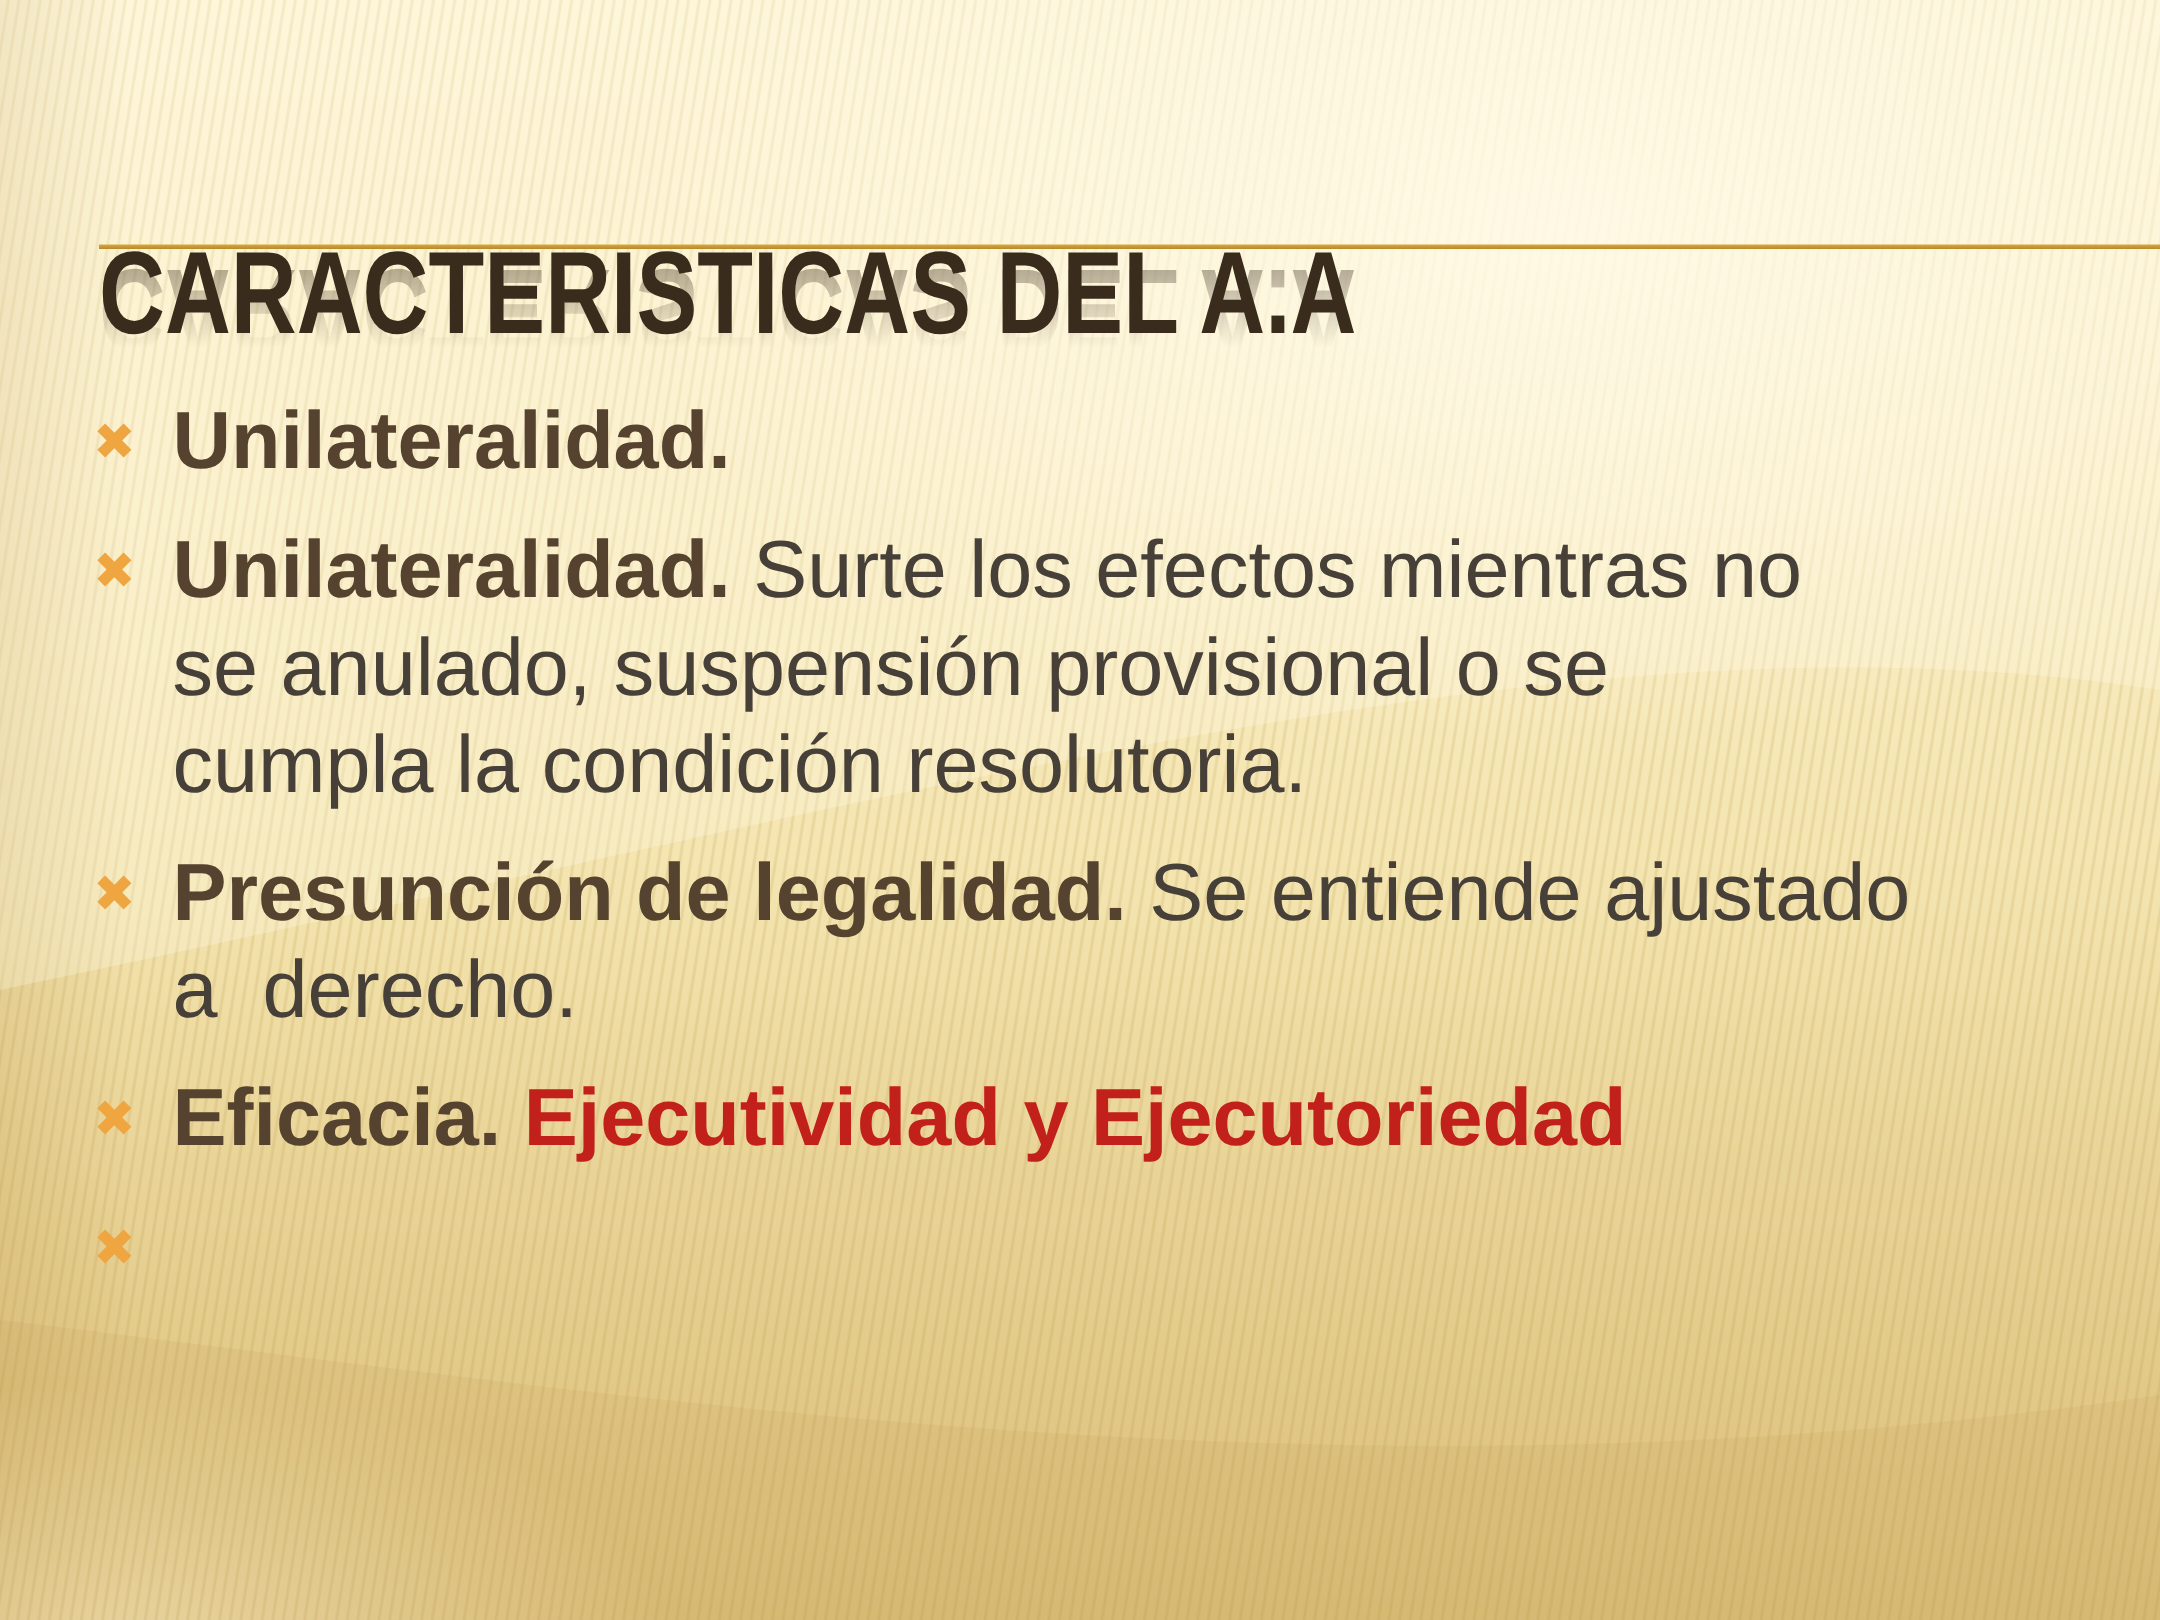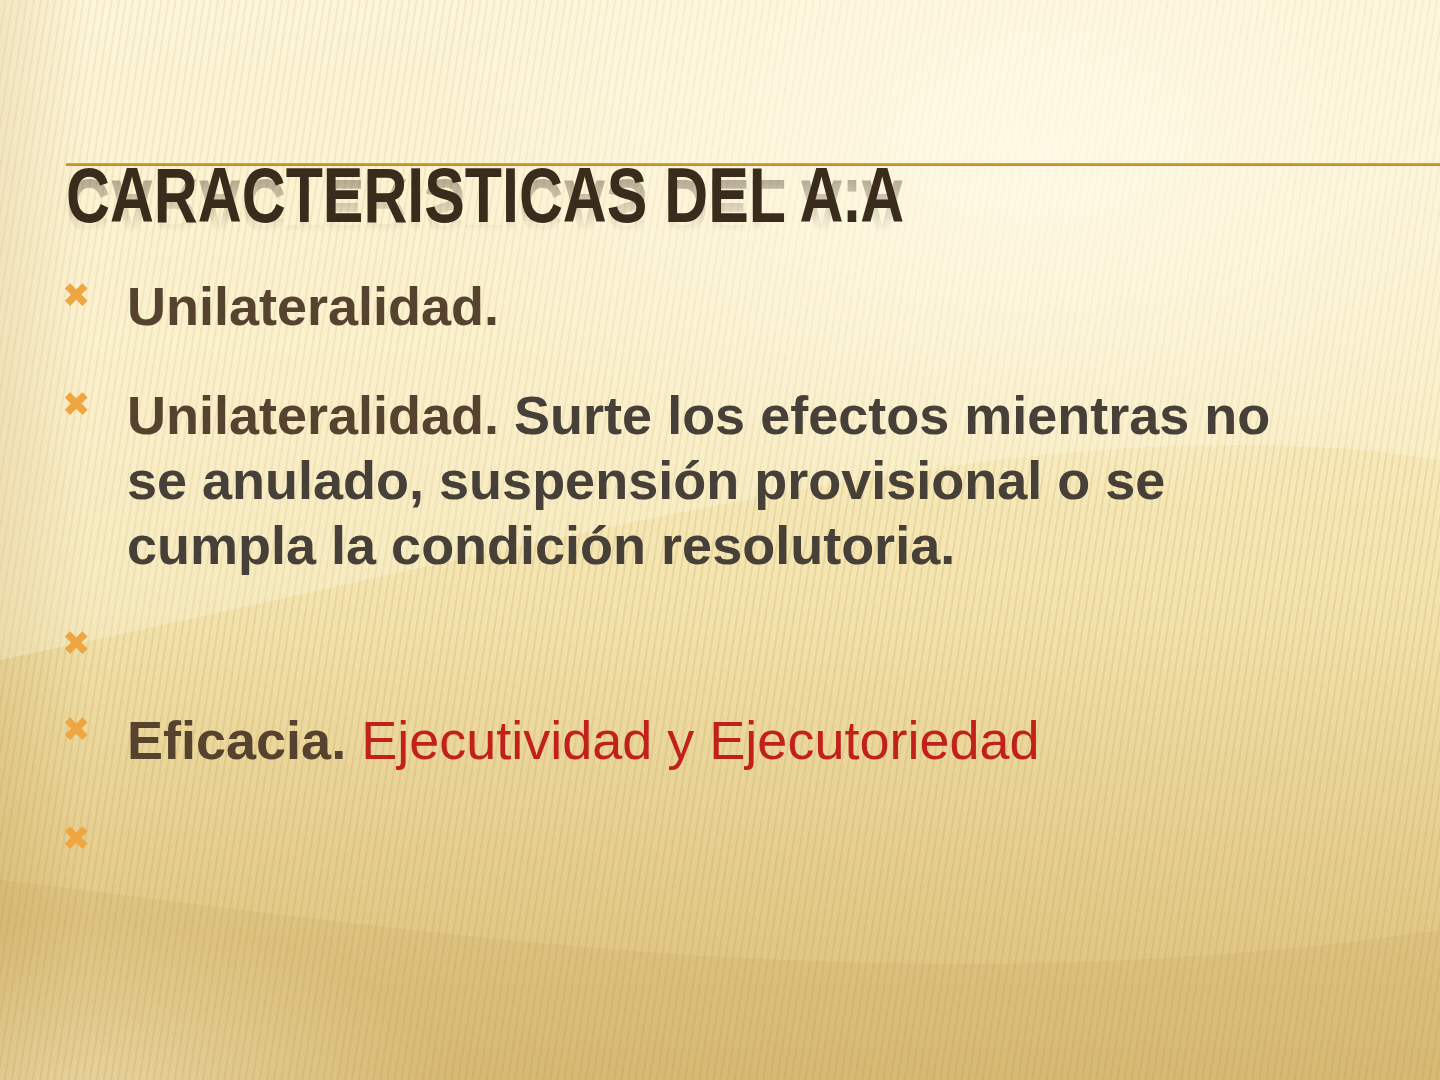--- a/index.html
+++ b/index.html
@@ -75,29 +75,29 @@
     margin: 0 0 20px 0;
   }
   .bullet-marker {
     flex: 0 0 53px;
     font-family: "DejaVu Sans", sans-serif;
     font-size: 34px;
     line-height: 66px;
     color: var(--accent-orange, #efa640);
   }
   .bullet-text {
-    margin: 12px;
+    margin: 0;
     font-size: 54px;
     line-height: 65px;
     white-space: pre-wrap;
     color: var(--body-color, #474038);
   }
   .seg-bold    { font-weight: 700; color: var(--bold-color, #554330); }
-  .seg-regular { font-weight: 700; color: var(--body-color, #474038); }
-  .seg-red     { font-weight: 400; color: var(--red-color, #c2211b); }
+  .seg-regular { font-weight: 400; color: var(--body-color, #474038); }
+  .seg-red     { font-weight: 700; color: var(--red-color, #c2211b); }
 </style>
 </head>
 <body>
 
 <div class="slide">
 
   <svg class="bg-wave" viewBox="0 0 1440 1080" xmlns="http://www.w3.org/2000/svg" aria-hidden="true">
     <path d="M0,0 L1440,0 L1440,460 C1050,400 620,530 0,660 Z" fill="rgba(255,250,232,0.28)"></path>
     <path d="M0,1080 L0,880 C420,930 900,1010 1440,930 L1440,1080 Z" fill="rgba(176,138,59,0.10)"></path>
   </svg>
@@ -116,20 +116,22 @@
     <p class="bullet-text"><span class="seg-bold">Unilateralidad.</span></p>
   </li>
         <li class="bullet-item">
     <span class="bullet-marker">✖</span>
     <p class="bullet-text"><span class="seg-bold">Unilateralidad.</span><span class="seg-regular"> Surte los efectos mientras no
 se anulado, suspensión provisional o se
 cumpla la condición resolutoria.</span></p>
   </li>
         <li class="bullet-item">
     <span class="bullet-marker">✖</span>
+    <p class="bullet-text"><span class="seg-bold">Presunción de legalidad.</span><span class="seg-regular"> Se entiende ajustado
+a  derecho.</span></p>
   </li>
         <li class="bullet-item">
     <span class="bullet-marker">✖</span>
     <p class="bullet-text"><span class="seg-bold">Eficacia.</span><span class="seg-regular"> </span><span class="seg-red">Ejecutividad y Ejecutoriedad</span></p>
   </li>
         <li class="bullet-item">
     <span class="bullet-marker">✖</span>
   </li>
       </ul>
   </div>

